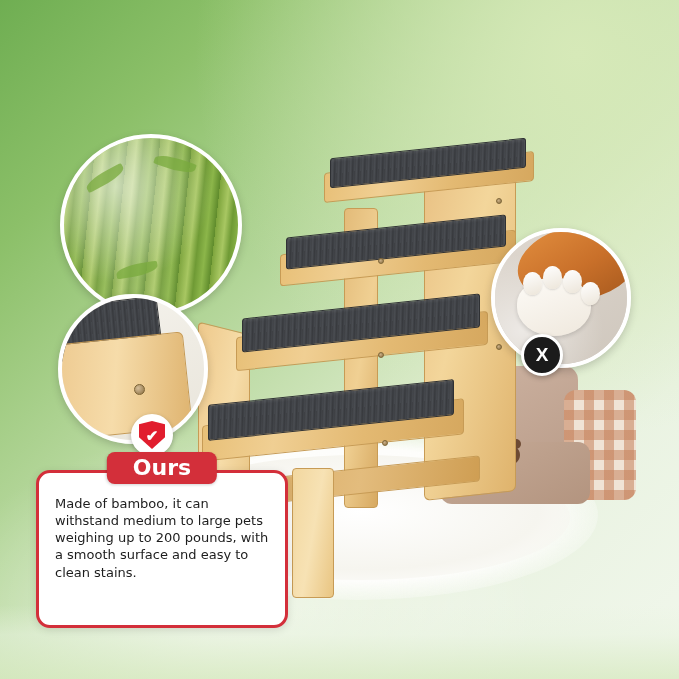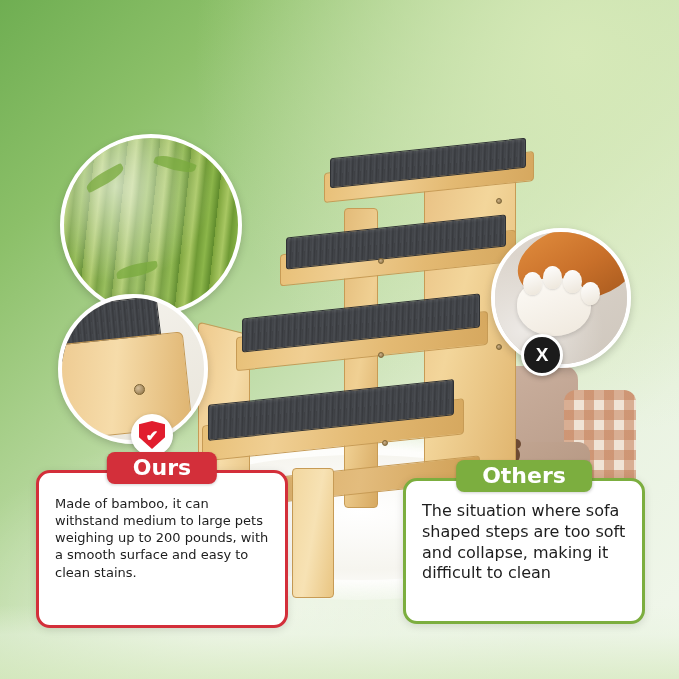--- a/index.html
+++ b/index.html
@@ -351,17 +351,13 @@
   </div>
   <div class="badge cross" style="left:521px; top:334px;">X</div>
 
   <div class="band"></div>
 
   <div class="card ours">
     <div class="card-tab">Ours</div>
     <div class="card-body">Made of bamboo, it can withstand medium to large pets weighing up to 200 pounds, with a smooth surface and easy to clean stains.</div>
   </div>
 
-  <div class="card others">
-    <div class="card-tab">Others</div>
-    <div class="card-body">The situation where sofa shaped steps are too soft and collapse, making it difficult to clean</div>
-  </div>
 </div>
 
 </body></html>

